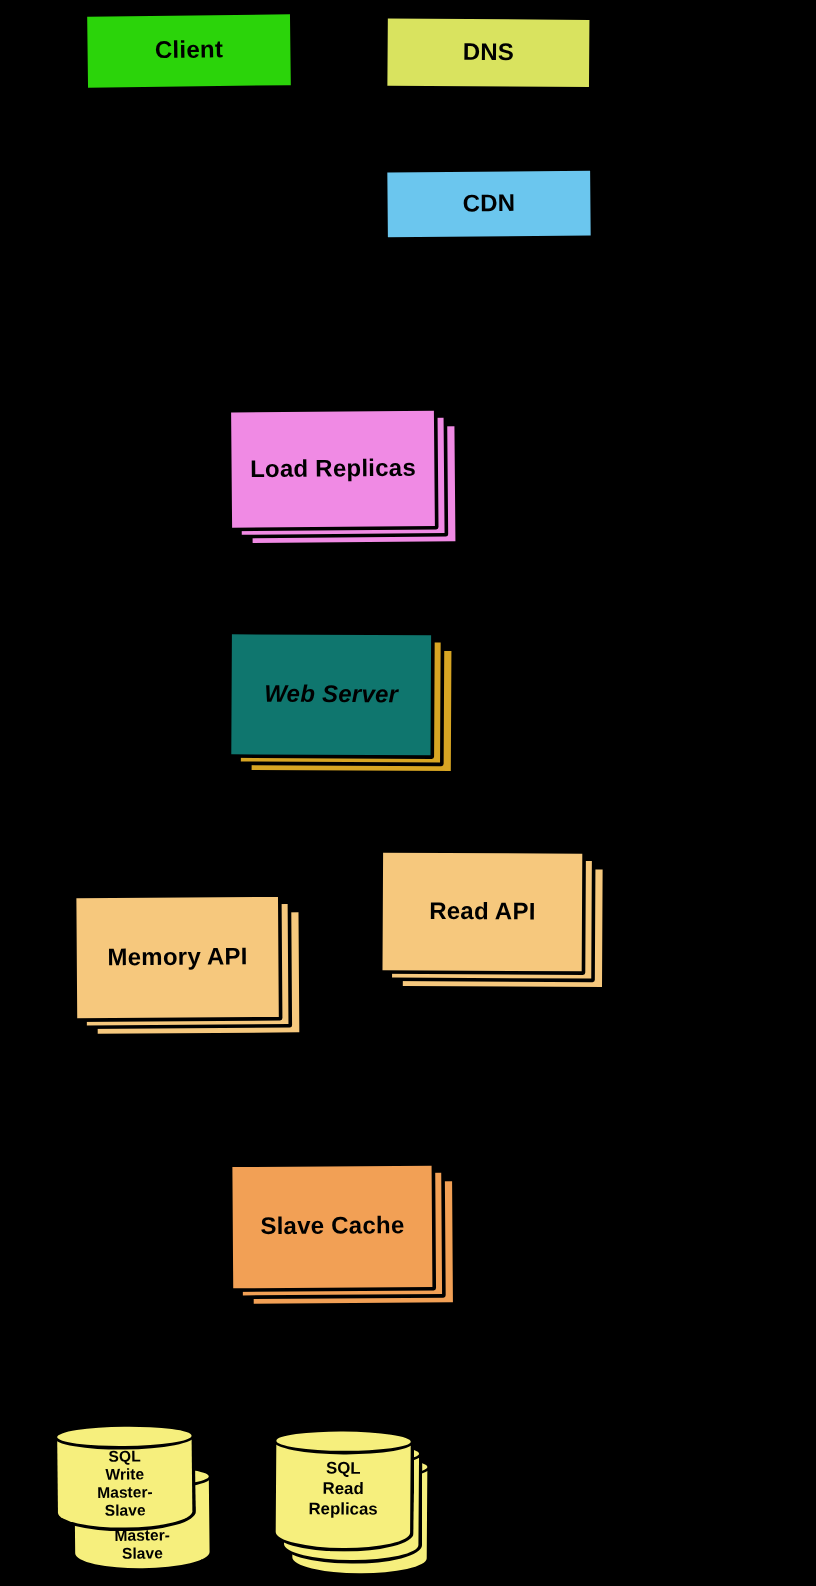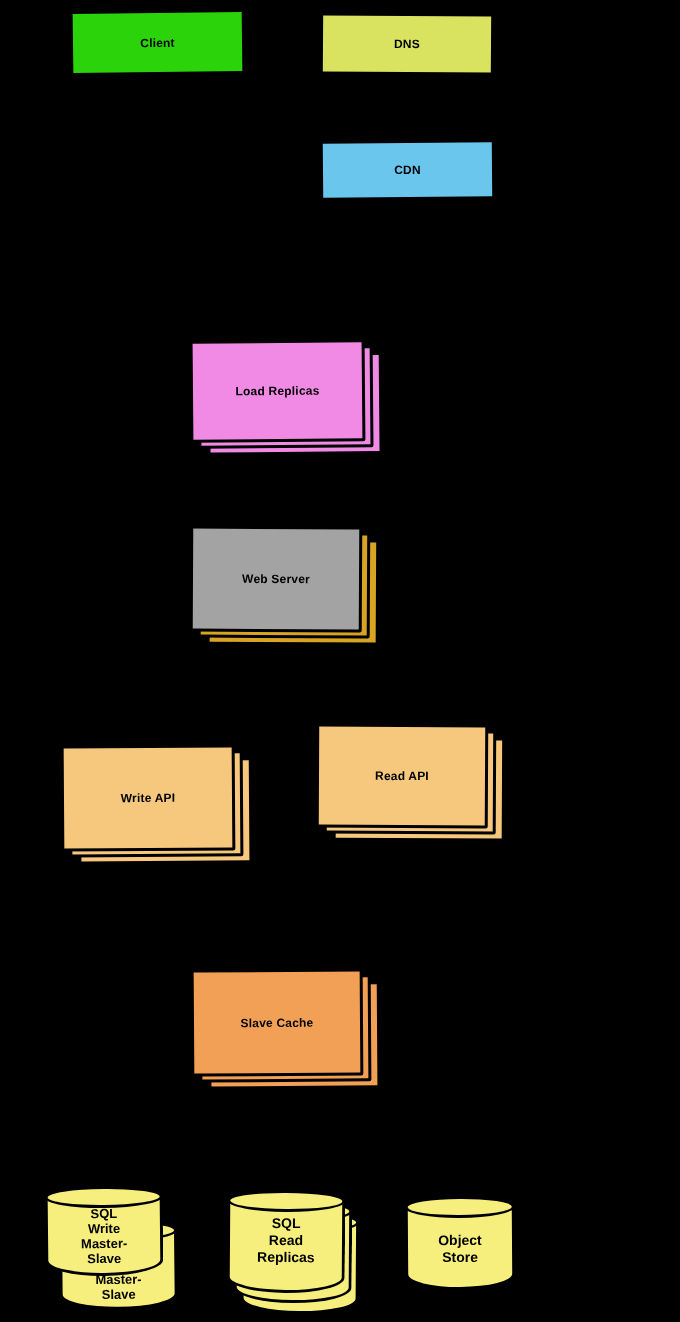--- a/index.html
+++ b/index.html
@@ -29,21 +29,21 @@
   .layer.l2 { transform: translate(17px, 13px); }
   .layer.l1 { transform: translate(8px, 6px); }
   .layer.l0 {
     display: flex;
     align-items: center;
     justify-content: center;
   }
   .box-label {
     color: #000;
     font-weight: 700;
-    font-size: 12px;
+    font-size: 20px;
     letter-spacing: 0.2px;
     text-align: center;
     white-space: pre-line;
   }
   
   .cylstack { position: absolute; }
   .cylinder { position: absolute; inset: 0; }
   .cylinder.back1 { transform: translate(14px, 34px); }
   .cylinder.backA { transform: translate(7px, 10px); }
   .cylinder.backB { transform: translate(14px, 21px); }
@@ -104,34 +104,34 @@
     <div class="layer l2" style="background-color: rgb(240, 138, 228);"></div>
     <div class="layer l1" style="background-color: rgb(240, 138, 228);"></div>
     <div class="layer l0" style="background-color: rgb(240, 138, 228);">
       <span class="box-label">Load Replicas</span>
     </div>
   </div>
 
   <div class="stack" style="left:190px; top:526px; width:172px; height:106px; transform:rotate(0.3deg);">
     <div class="layer l2" style="background-color: rgb(215, 165, 35);"></div>
     <div class="layer l1" style="background-color: rgb(215, 165, 35);"></div>
-    <div class="layer l0" style="background-color: #a3a3a3;">
+    <div class="layer l0" style="background-color: #0f766e; font-style: italic;">
       <span class="box-label">Web Server</span>
     </div>
   </div>
 
   <div class="stack" style="left:61px; top:745px; width:174px; height:106px; transform:rotate(-0.4deg);">
     <div class="layer l2" style="background-color: rgb(246, 200, 125);"></div>
     <div class="layer l1" style="background-color: rgb(246, 200, 125);"></div>
     <div class="layer l0" style="background-color: rgb(246, 200, 125);">
-      <span class="box-label">Write API</span>
+      <span class="box-label">Memory API</span>
     </div>
   </div>
 
-  <div class="stack" style="left:316px; top:724px; width:172px; height:104px; transform:rotate(0.3deg);">
+  <div class="stack" style="left:316px; top:708px; width:172px; height:104px; transform:rotate(0.3deg);">
     <div class="layer l2" style="background-color: rgb(246, 200, 125);"></div>
     <div class="layer l1" style="background-color: rgb(246, 200, 125);"></div>
     <div class="layer l0" style="background-color: rgb(246, 200, 125);">
       <span class="box-label">Read API</span>
     </div>
   </div>
 
   <div class="stack" style="left:191px; top:969px; width:172px; height:107px; transform:rotate(-0.4deg);">
     <div class="layer l2" style="background-color: rgb(242, 160, 85);"></div>
     <div class="layer l1" style="background-color: rgb(242, 160, 85);"></div>
@@ -170,22 +170,14 @@
     </div>
     <div class="cylinder">
       <div class="cyl-top" style="background-color: rgb(246, 239, 125);"></div>
       <div class="cyl-body" style="background-color: rgb(246, 239, 125);"></div>
       <div class="cyl-label" style="top:25px; font-size:14px; line-height:17px;">SQL
 Read
 Replicas</div>
     </div>
   </div>
 
-  <div class="cylstack" style="left:405px; top:1196px; width:110px; height:94px; transform:rotate(-0.4deg);">
-    <div class="cylinder">
-      <div class="cyl-top" style="background-color: rgb(246, 239, 125);"></div>
-      <div class="cyl-body" style="background-color: rgb(246, 239, 125);"></div>
-      <div class="cyl-label" style="top:36px; font-size:14px; line-height:17px;">Object
-Store</div>
-    </div>
-  </div>
 
 </div>
 
 </body></html>

